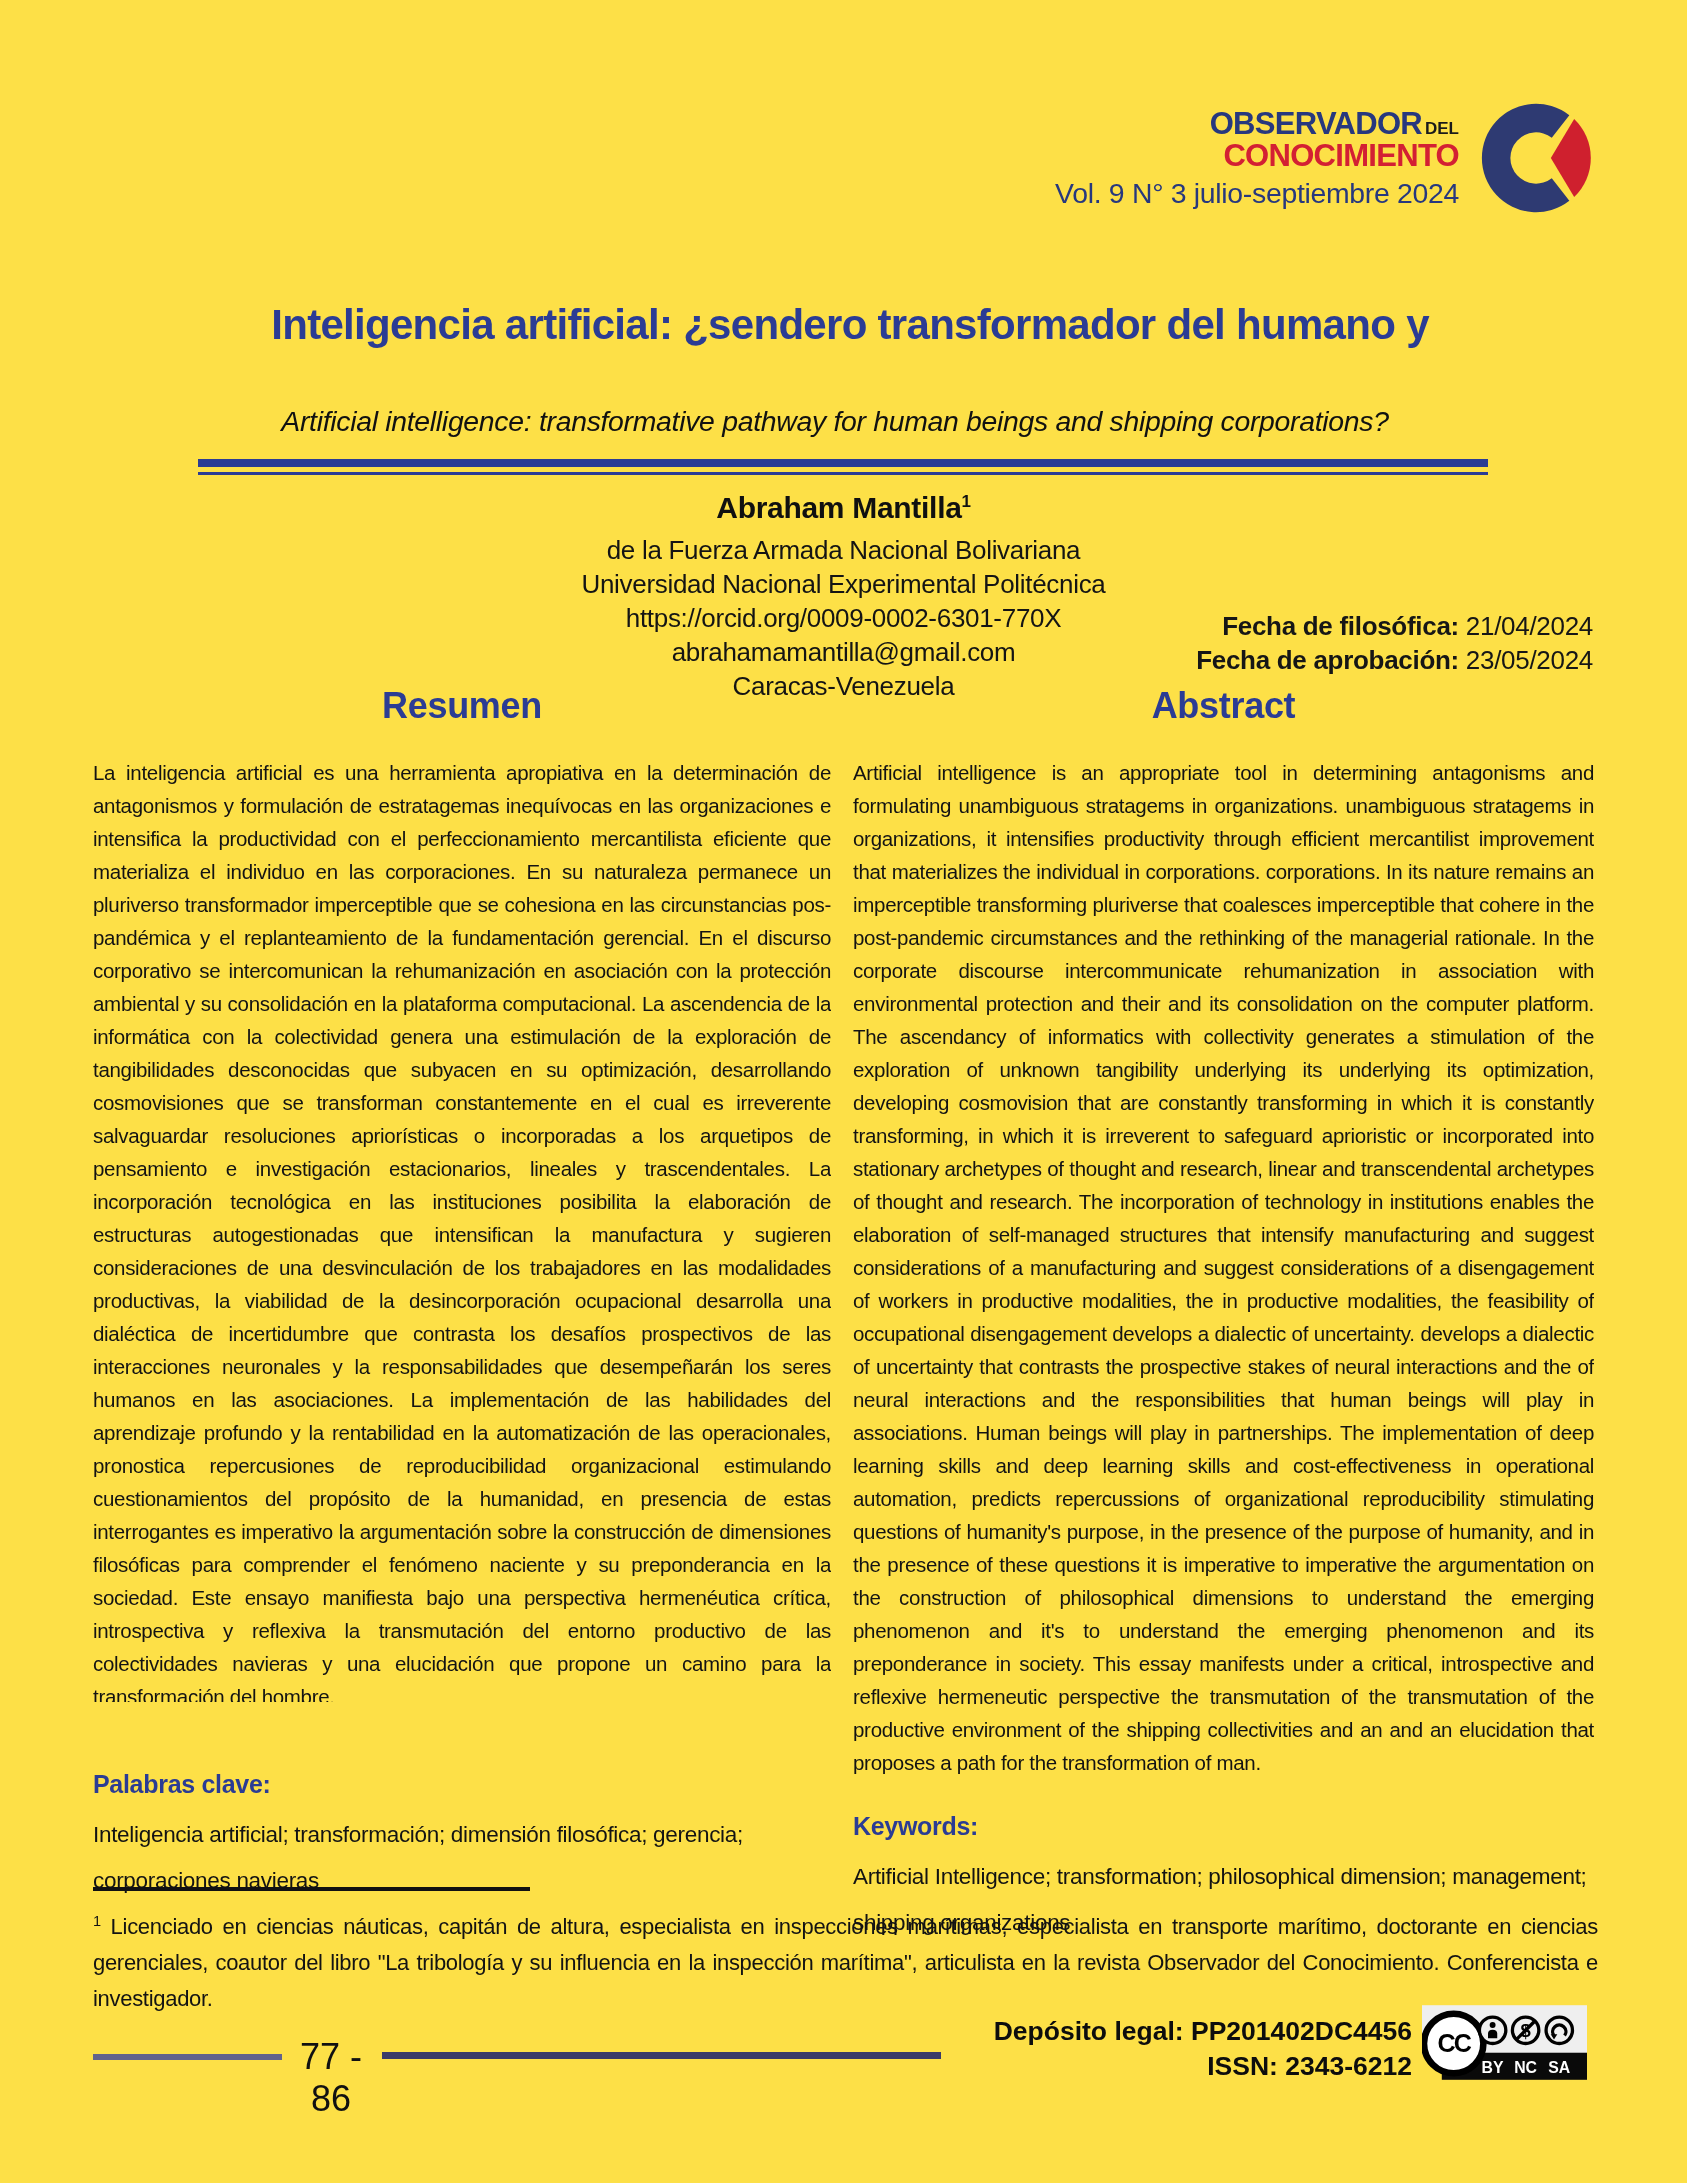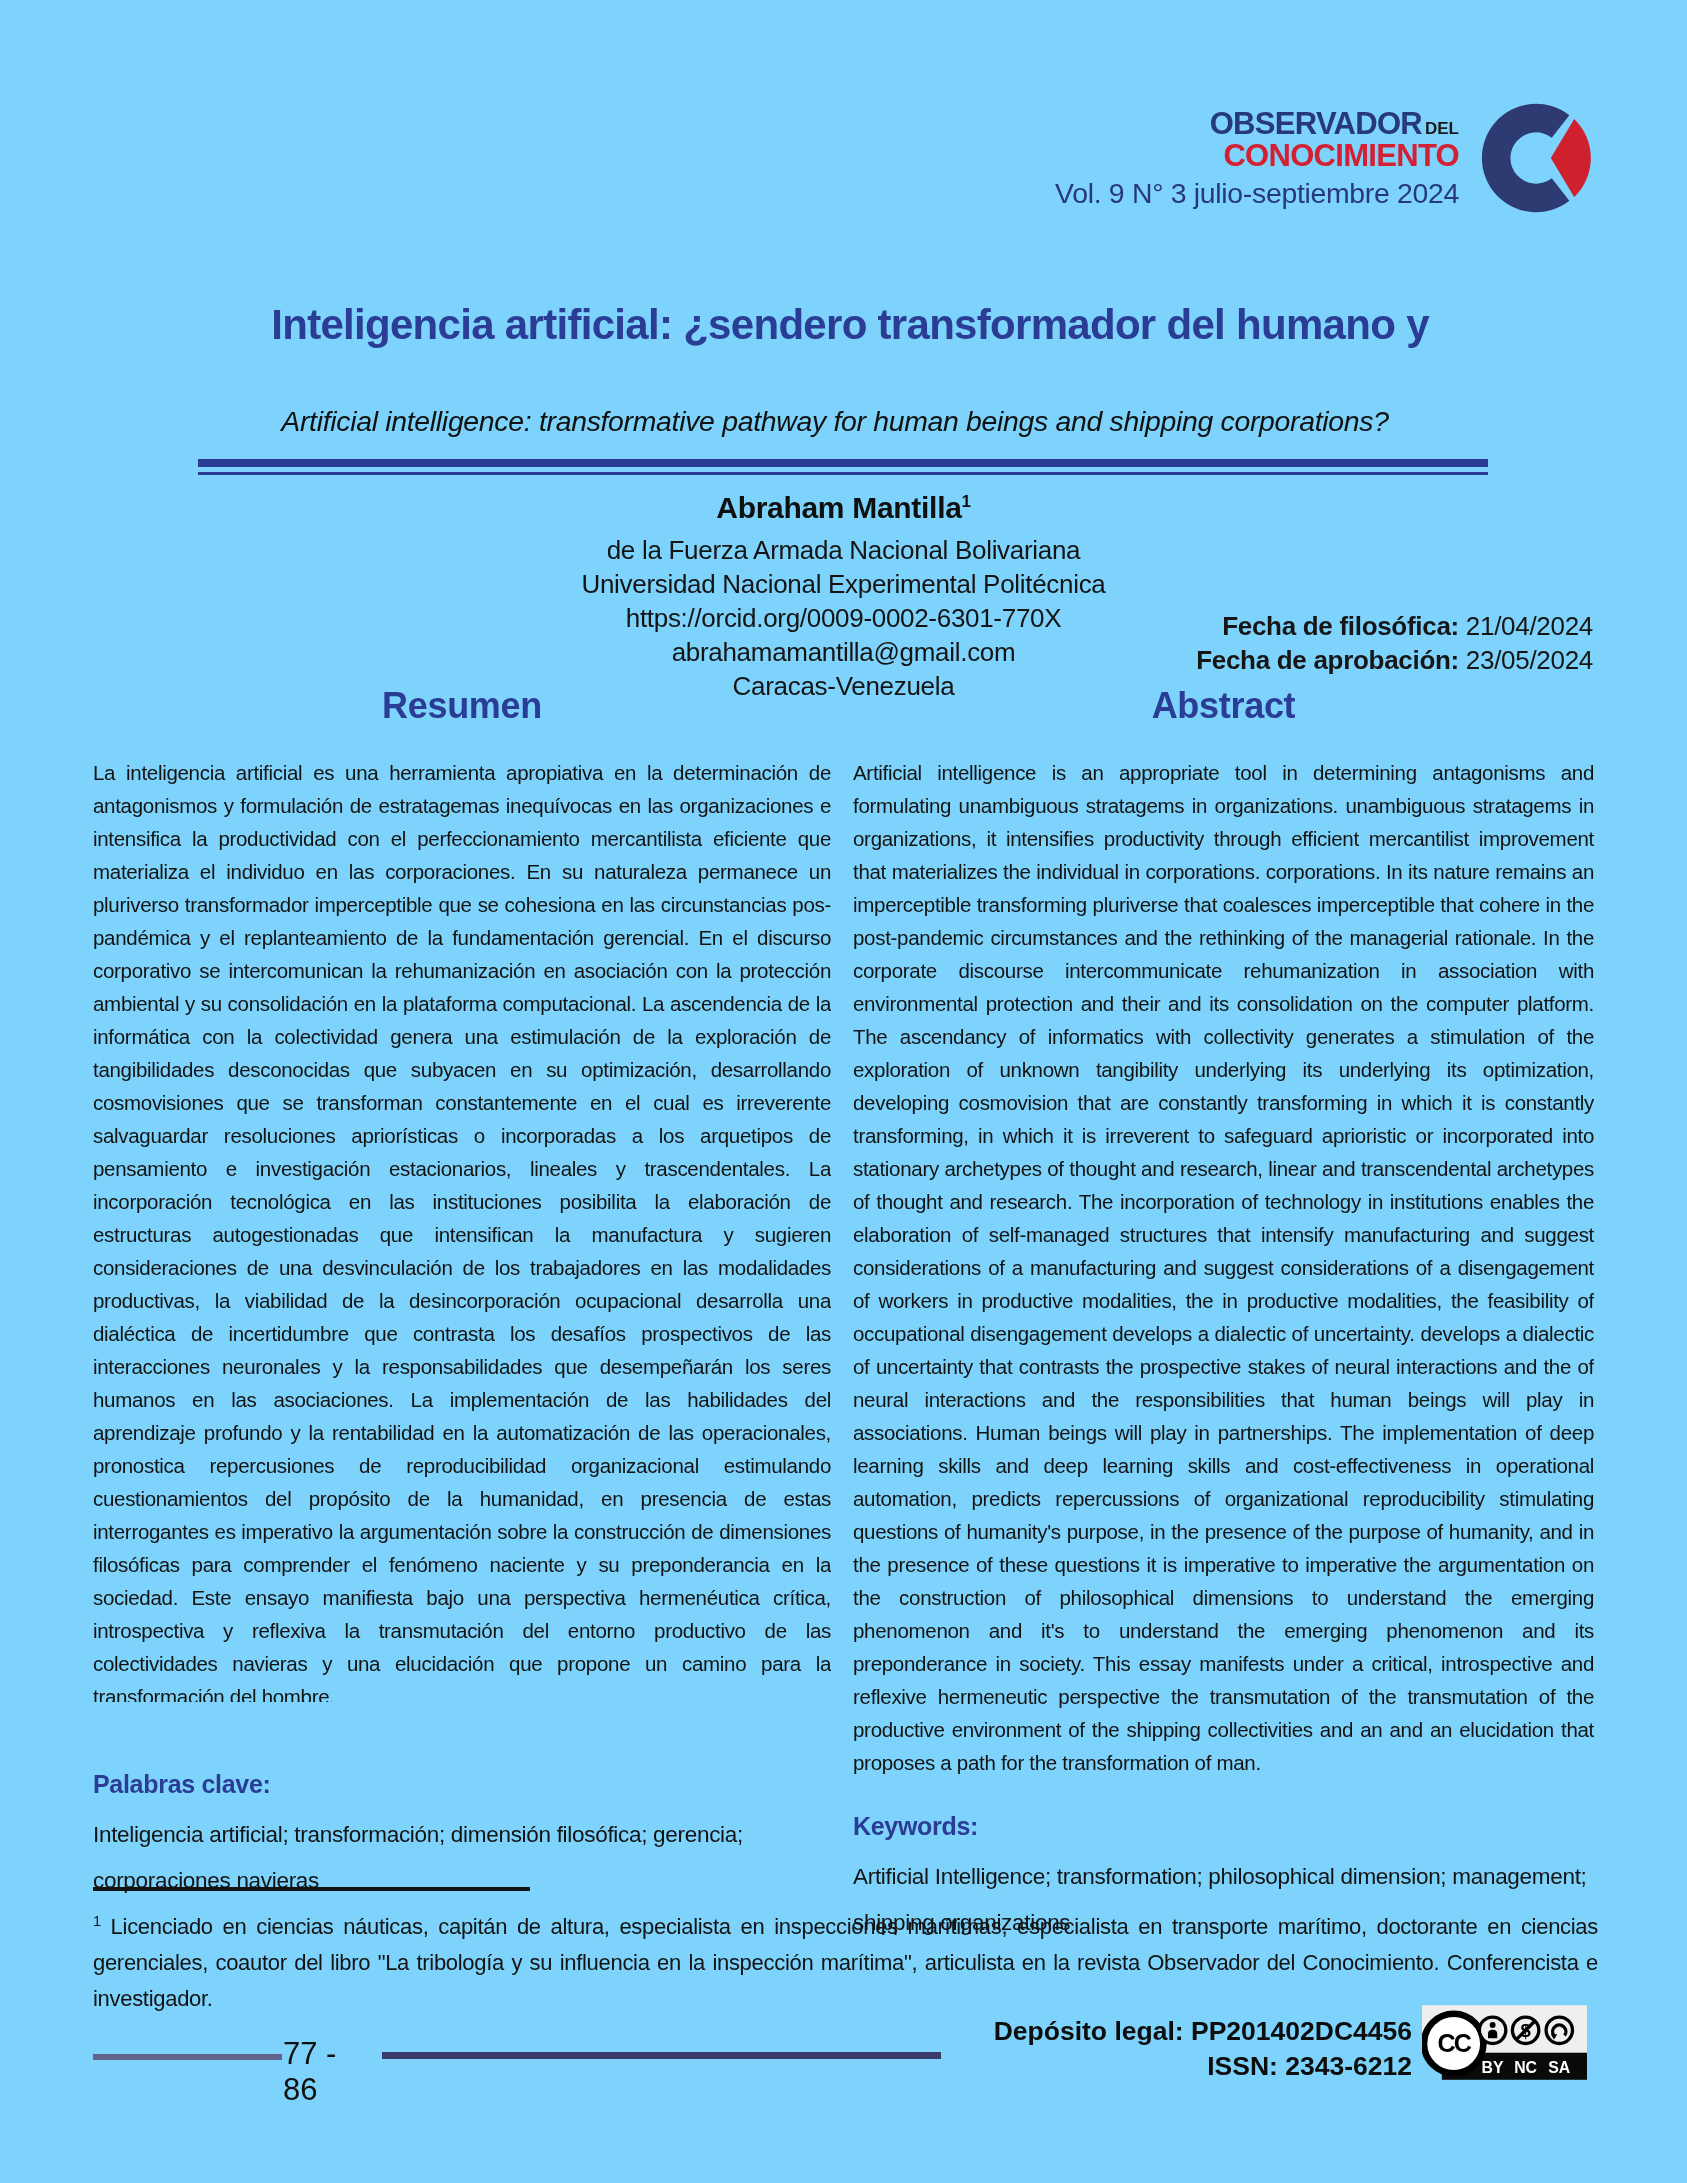--- a/index.html
+++ b/index.html
@@ -1,16 +1,16 @@
 <!DOCTYPE html>
 <html style="font-size:10.6px"><head>
 <meta charset="utf-8">
 <style>
   html,body{margin:0;padding:0;background:#ffffff;}
-  .page{position:relative;width:1687px;height:2183px;background:#7dd3fc;overflow:hidden;
+  .page{position:relative;width:1687px;height:2183px;background:#fde047;overflow:hidden;
         font-family:"Liberation Sans",sans-serif;color:#161616;}
 
   
   .header{position:absolute;top:101px;right:94px;display:flex;align-items:center;gap:20px;}
   .brand-text{text-align:right;line-height:1.04;}
   .brand-line1{font-size:31px;font-weight:bold;color:#27387e;letter-spacing:-0.7px;}
   .brand-del{font-size:17px;font-weight:bold;color:#1a1a1a;letter-spacing:0;}
   .brand-line2{font-size:31px;font-weight:bold;color:#d32033;letter-spacing:-0.7px;}
   .brand-issue{font-size:28.4px;color:#27387e;margin-top:6.6px;letter-spacing:-0.3px;}
   .logo{width:114px;height:114px;}
@@ -53,21 +53,21 @@
 
   
   .fn-sep{position:absolute;left:93px;top:1887px;width:437px;border-top:4.6px solid #111;}
   .footnote{position:absolute;left:93px;top:1903px;width:1505px;font-size:22px;line-height:36px;
             text-align:justify;color:#131313;letter-spacing:-0.3px;}
   .footnote sup{font-size:14.6px;}
 
   
   .pg-line1{position:absolute;left:93px;top:2054px;width:189px;height:6px;background:#62628c;}
   .pg-line2{position:absolute;left:382px;top:2052px;width:559px;height:7.3px;background:#3b3b68;}
-  .pages{position:absolute;left:283px;top:2036px;width:96px;text-align:left;font-size:31px;color:#111;}
+  .pages{position:absolute;left:283px;top:2036px;width:96px;text-align:center;font-size:36px;color:#111;}
   .legal{position:absolute;top:2014px;right:275px;text-align:right;font-weight:bold;font-size:26.5px;line-height:35px;color:#0d0d0d;}
   .cc-badge{position:absolute;left:1422px;top:2005px;width:165px;height:75px;}
 </style>
 </head>
 <body>
 
 <div class="page">
 
   <div class="header">
     <div class="brand-text">

